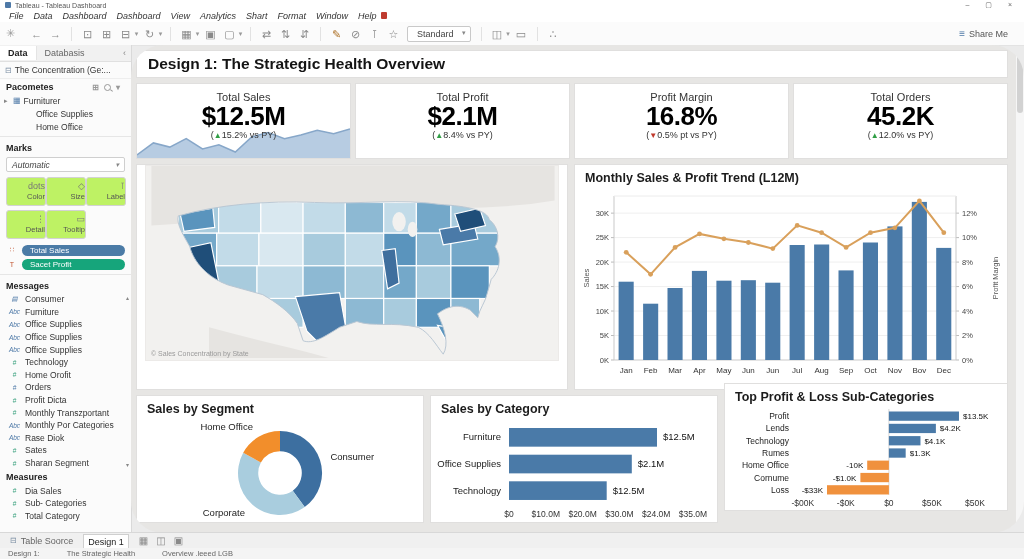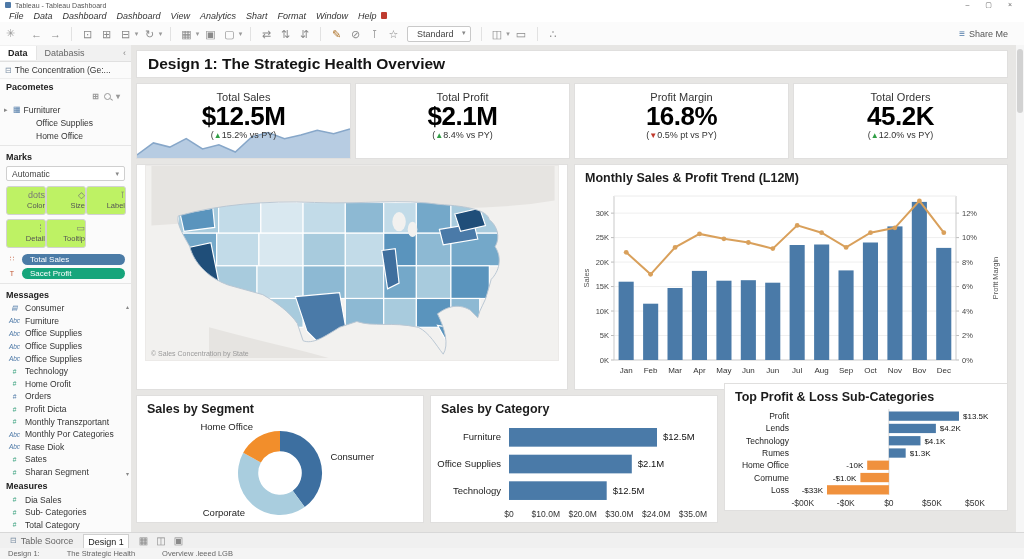--- a/index.html
+++ b/index.html
@@ -35,32 +35,32 @@
   
   #sidebar{position:absolute;top:45px;left:0;width:131px;bottom:26px;background:#fbfbfb;
            border-right:1px solid #d9d9d9;font-size:8.5px;overflow:hidden;}
   .side-tabs{display:flex;align-items:center;height:16px;background:#f1f1f1;border-bottom:1px solid #e0e0e0;font-size:9px;}
   .side-tab{padding:2px 8px;color:#666;}
   .side-tab.active{background:#fff;font-weight:bold;color:#222;border-right:1px solid #e4e4e4;}
   .side-collapse{margin-left:auto;padding-right:5px;color:#888;}
   .ds-row{display:flex;align-items:center;gap:3px;padding:3px 5px;border-bottom:1px solid #eee;white-space:nowrap;overflow:hidden;}
   .ds-row .glyph{color:#7a8ea3;font-size:8px;}
   .sec-h{font-weight:bold;font-size:9px;color:#222;padding:3px 6px 2px;}
-  .param-row{display:flex;align-items:flex-start;flex-direction:column;}
+  .param-row{display:flex;align-items:flex-end;}
   .param-icons{margin-left:auto;display:flex;align-items:center;gap:5px;padding-right:5px;color:#999;font-size:8px;}
   .mag{width:5px;height:5px;border:1px solid #999;border-radius:50%;position:relative;display:inline-block;}
   .mag::after{content:"";position:absolute;width:3px;height:1px;background:#999;right:-3px;bottom:-1px;transform:rotate(35deg);}
   .tree-row{display:flex;align-items:center;gap:3px;padding:1.5px 4px;white-space:nowrap;overflow:hidden;}
   .tree-row.lvl1{padding-left:24px;}
   .tree-row .exp{color:#888;font-size:7px;width:6px;}
   .tree-row .tbl{color:#4e79a7;font-size:8px;}
   .hr{height:1px;background:#e6e6e6;margin:3px 0;}
 
   .marks-select{display:flex;align-items:center;margin:2px 6px 4px;border:1px solid #cfcfcf;border-radius:2px;
-                background:#fff;height:13px;padding:0 5px;font-size:8.5px;color:#444;}
+                background:#fff;height:13px;padding:0 5px;font-size:8.5px;color:#444;font-style:italic;}
   .marks-select .car{margin-left:auto;font-size:7px;color:#888;}
   .mark-btns{display:grid;grid-template-columns:repeat(3,36px);gap:4px;padding:1px 6px 4px;}
   .mark-btn{border:1px solid #d2d2d2;border-radius:3px;background:#bef264;height:27px;display:flex;flex-direction:column;
             align-items:flex-end;justify-content:center;gap:1px;padding-left:38px;}
   .mark-btn .ic{font-size:9px;color:#777;line-height:9px;}
   .mark-btn .lb{font-size:7.5px;color:#555;}
   .pill-row{display:flex;align-items:center;gap:4px;padding:1.5px 6px;}
   .pill-ic{width:12px;font-size:7px;color:#c0532f;text-align:center;}
   .pill{flex:1;height:11px;border-radius:6px;color:#fff;font-size:8px;display:flex;align-items:center;padding:0 8px;
         white-space:nowrap;overflow:hidden;}
@@ -78,21 +78,21 @@
              display:flex;align-items:stretch;font-size:9px;color:#666;}
   .st-ds{display:flex;align-items:center;gap:4px;padding:0 10px;}
   .st-ds .glyph{color:#7a8ea3;font-size:8px;}
   .st-tab{display:flex;align-items:center;padding:0 4px;background:#fff;border:1px solid #cfcfcf;border-bottom:none;
           color:#222;margin-top:1px;}
   .st-new{display:flex;align-items:center;gap:8px;padding:0 10px;color:#8a8a8a;font-size:10px;}
   #statusbar{position:absolute;left:0;right:0;bottom:0;height:11px;background:#f4f4f4;display:flex;align-items:center;
              gap:27px;padding-left:8px;font-size:7.5px;color:#666;}
 
   
-  #main{position:absolute;left:131px;top:45px;right:0;bottom:26px;background:#e7e6e4;overflow:hidden;}
+  #main{position:absolute;left:131px;top:45px;right:0;bottom:26px;background:#e7e6e4;overflow:hidden;border-radius:32px;}
   #main-scroll{position:absolute;right:0;top:0;bottom:0;width:8px;background:#f6f6f6;}
   #main-scroll .thumb{position:absolute;top:4px;left:1px;width:6px;height:64px;background:#d2d2d2;border-radius:3px;}
   .card{position:absolute;background:#fff;border:1px solid #e0dfde;box-sizing:border-box;}
   #dash-title{left:5px;top:5px;width:872px;height:28px;display:flex;align-items:center;padding-left:11px;}
   #dash-title .t{font-size:15.5px;font-weight:600;color:#141414;}
   .kpi{top:38px;height:76px;width:215px;text-align:center;overflow:hidden;}
   .kpi .kt{font-size:11px;color:#333;margin-top:7px;position:relative;z-index:2;}
   .kpi .kv{font-size:26px;font-weight:700;color:#000;line-height:27px;position:relative;z-index:2;letter-spacing:-0.5px;}
   .kpi .kd{font-size:9px;color:#333;position:relative;z-index:2;}
   .kd .up{color:#2f9e44;font-size:8px;}

